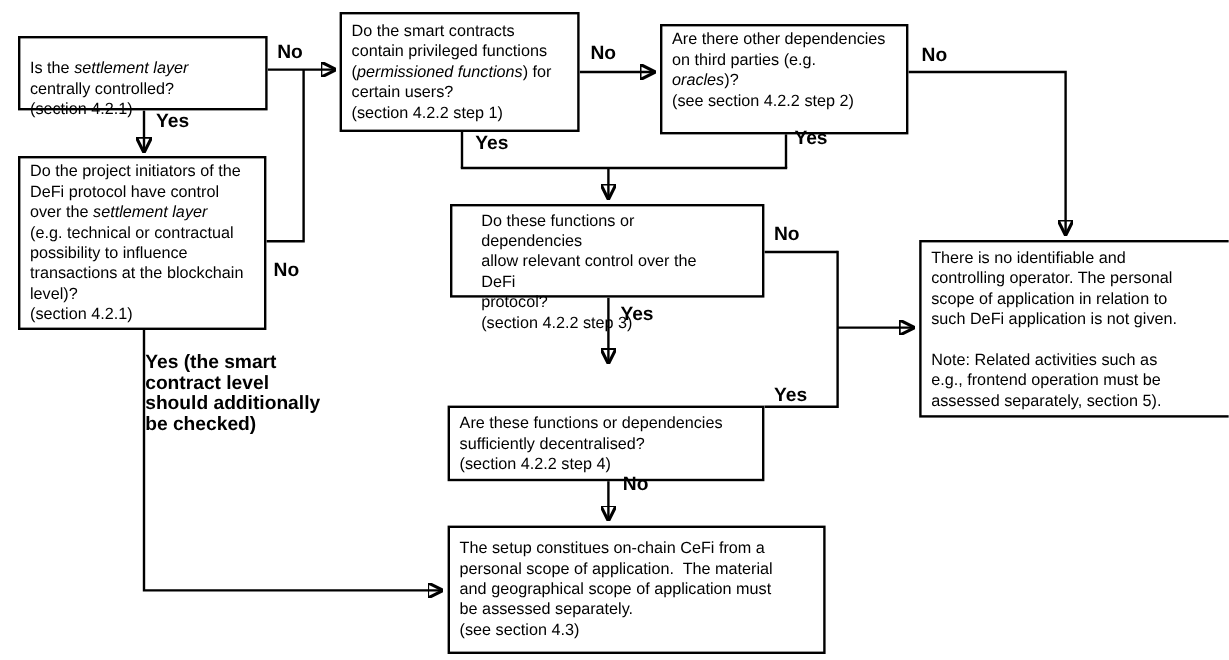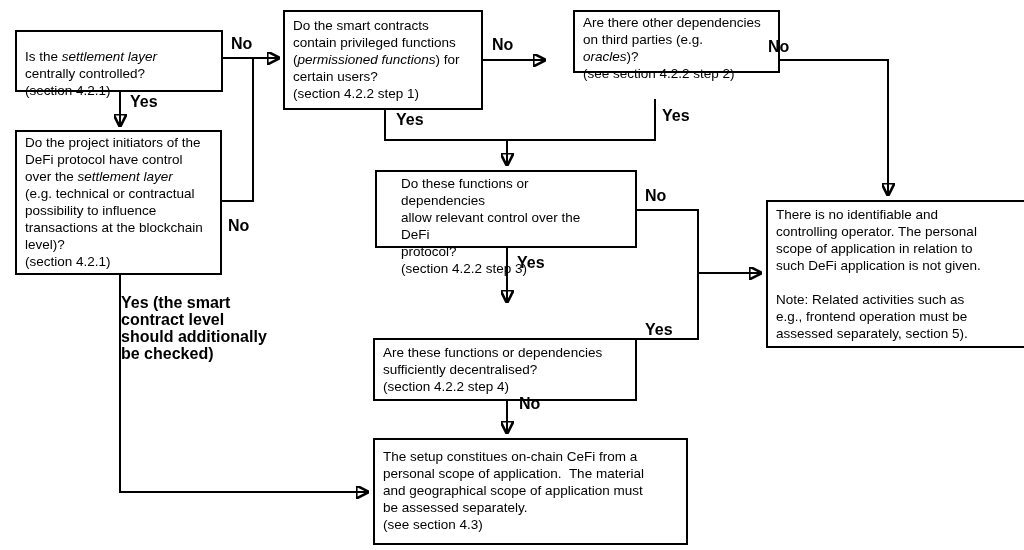--- a/index.html
+++ b/index.html
@@ -27,21 +27,21 @@
     font-size:16px;
     line-height:17px;
     white-space:pre-line;
     background:transparent;
     font-weight:bold;
   }
   
   #n1{left:15px;top:30px;width:208px;height:62px;padding:16px 8px;}
   #n2{left:15px;top:130px;width:207px;height:145px;padding:2px 8px;}
   #n3{left:283px;top:10px;width:200px;height:100px;padding:5px 8px;}
-  #n4{left:550px;top:10px;width:207px;height:63px;padding:2px 8px;margin-left:23px;}
+  #n4{left:550px;top:20px;width:207px;height:92px;padding:2px 8px;}
   #n5{left:375px;top:170px;width:262px;height:78px;padding:3px 24px;}
   #n6{left:373px;top:307px;width:264px;height:63px;padding:4px 8px;margin-top:31px;}
   #n7{left:766px;top:200px;width:280px;height:148px;padding:4px 8px;}
   #n8{left:373px;top:438px;width:315px;height:107px;padding:8px 8px;}
   
   #l1{left:231px;top:35px;}
   #l2{left:130px;top:93px;}
   #l3{left:228px;top:217px;}
   #l4{left:121px;top:294px;}
   #l5{left:492px;top:36px;}

